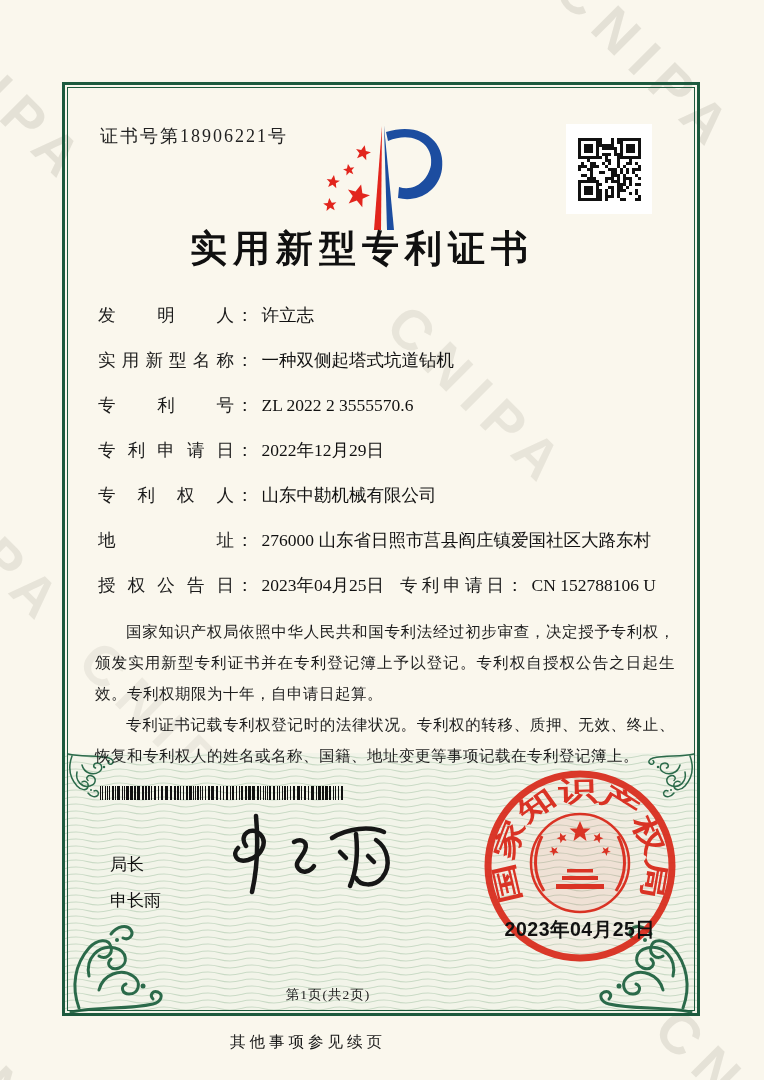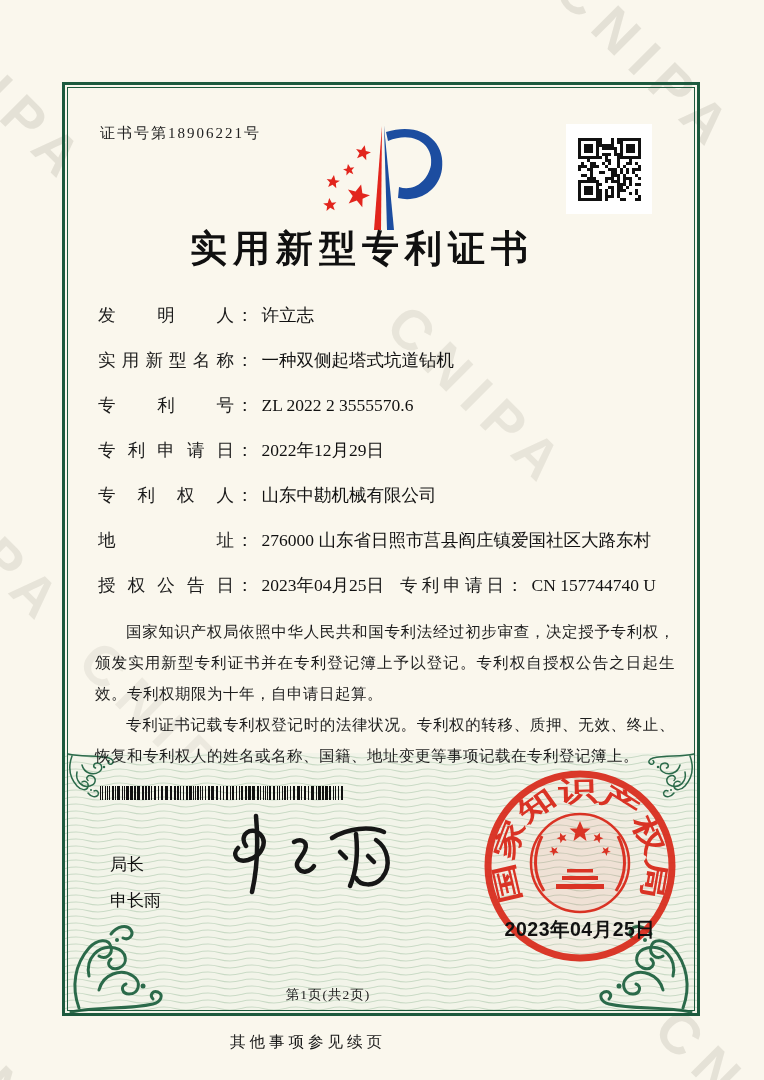--- a/index.html
+++ b/index.html
@@ -21,21 +21,21 @@
   .frame{
     position:absolute;z-index:3;left:62px;top:82px;width:632px;height:928px;
     border:3px solid #1d5a3e;pointer-events:none;
   }
   .frame::after{
     content:"";position:absolute;inset:2px;border:1px solid #1d5a3e;
   }
   
   .cert-no{
     position:absolute;z-index:4;left:100px;top:124px;
-    font-size:15px;letter-spacing:2px;color:#222;
+    font-size:18px;letter-spacing:2px;color:#222;
   }
   .logo{position:absolute;z-index:4;left:306px;top:120px;}
   .qr-patch{position:absolute;z-index:4;left:566px;top:124px;width:86px;height:90px;background:#ffffff;}
   .qr{position:absolute;z-index:5;left:578px;top:138px;}
   .doc-title{
     position:absolute;z-index:4;left:0;top:224px;width:724px;
     text-align:center;font-size:37px;font-weight:700;letter-spacing:6px;color:#101010;
   }
   
   .fields{position:absolute;z-index:4;left:98px;top:303px;width:575px;font-size:17.5px;}
@@ -303,21 +303,21 @@
     </div>
     <div class="field-row">
       <span class="f-label">专利权人</span><span class="f-colon">：</span><span class="f-value">山东中勘机械有限公司</span>
     </div>
     <div class="field-row">
       <span class="f-label">地址</span><span class="f-colon">：</span><span class="f-value">276000 山东省日照市莒县阎庄镇爱国社区大路东村</span>
     </div>
     <div class="field-row">
       <span class="f-label">授权公告日</span><span class="f-colon">：</span><span class="f-value">2023年04月25日</span>
       <span class="grp2">
-        <span class="f-label narrow">专利申请日</span><span class="f-colon">：</span><span class="f-value">CN 157744740 U</span>
+        <span class="f-label narrow">专利申请日</span><span class="f-colon">：</span><span class="f-value">CN 152788106 U</span>
       </span>
     </div>
   </div>
 
   <div class="body-text">
     <p>国家知识产权局依照中华人民共和国专利法经过初步审查，决定授予专利权，颁发实用新型专利证书并在专利登记簿上予以登记。专利权自授权公告之日起生效。专利权期限为十年，自申请日起算。</p>
     <p>专利证书记载专利权登记时的法律状况。专利权的转移、质押、无效、终止、恢复和专利权人的姓名或名称、国籍、地址变更等事项记载在专利登记簿上。</p>
   </div>
 
   <svg id="barcode" class="barcode" width="246" height="15" aria-hidden="true">

